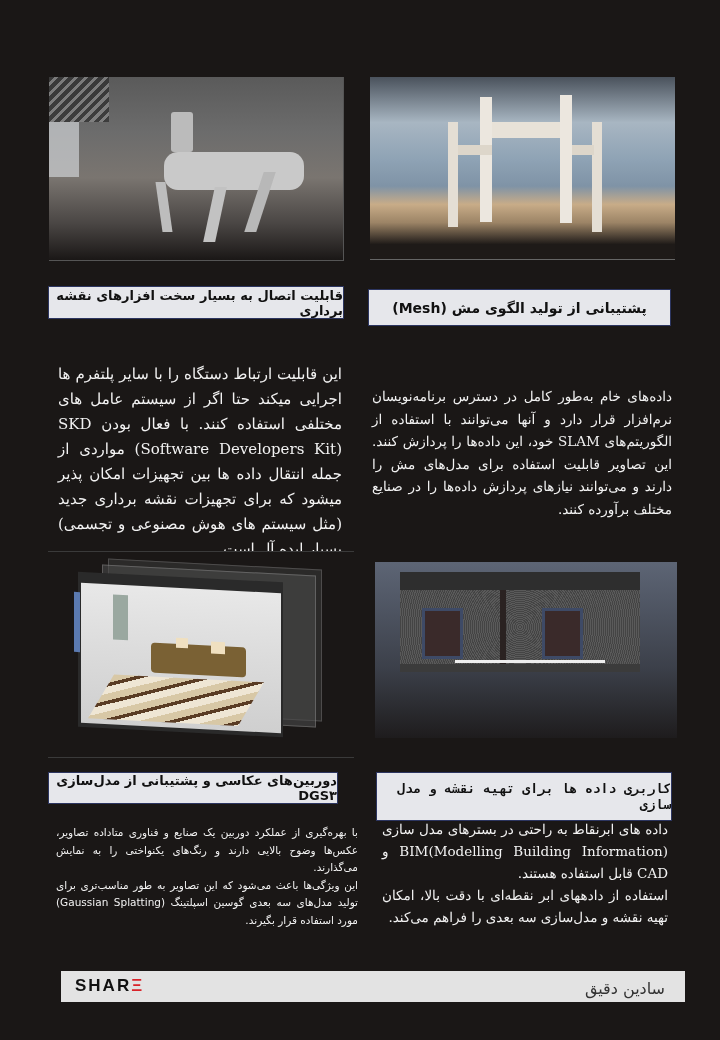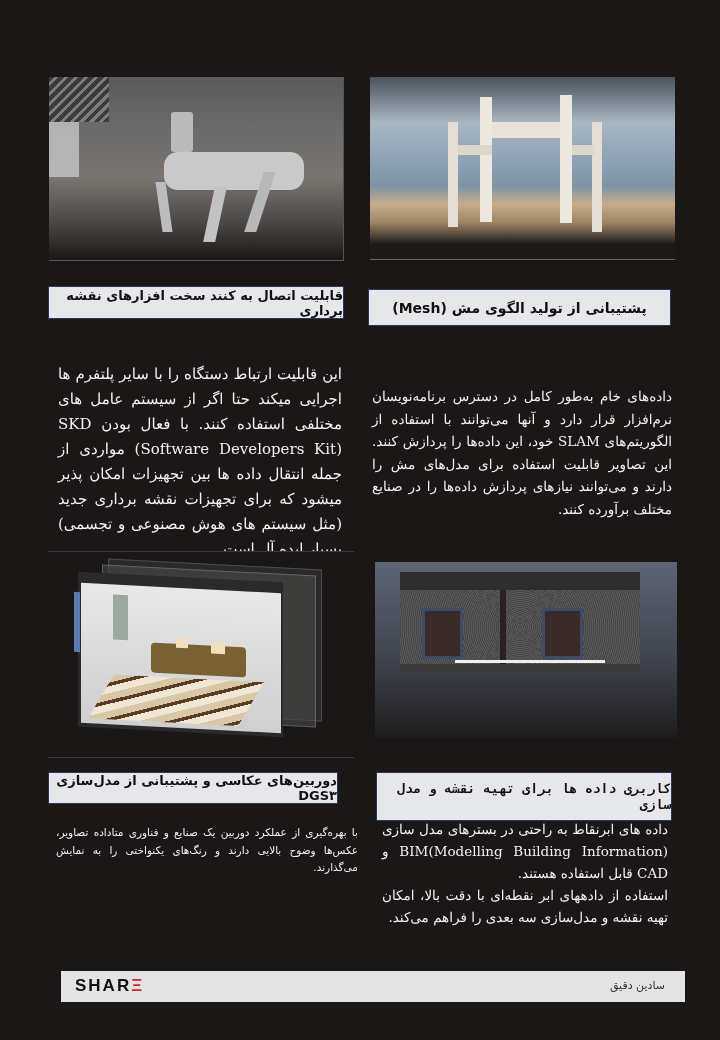--- a/index.html
+++ b/index.html
@@ -3,21 +3,21 @@
 <meta charset="utf-8">
 <style>
   html, body { margin:0; padding:0; }
   body { width:720px; height:1040px; background:#1a1716; position:relative; overflow:hidden; font-family:"DejaVu Sans", sans-serif; }
   .img { position:absolute; overflow:hidden; }
   .hdr { position:absolute; background:#e6e7eb; border:1px solid #2c3560; box-sizing:border-box; color:#111; font-weight:bold; font-size:13px; display:flex; align-items:center; justify-content:center; direction:rtl; }
   .body-text { position:absolute; color:#f2f2f2; direction:rtl; text-align:justify; text-align-last:right; font-family:"DejaVu Serif", serif; }
   .footer { position:absolute; left:61px; top:971px; width:624px; height:31px; background:#e3e3e3; }
   .logo { position:absolute; left:14px; top:5px; font-family:"Liberation Sans", sans-serif; font-weight:bold; font-size:17px; letter-spacing:2px; color:#111; }
   .logo .e { color:#d9232a; }
-  .brand-fa { position:absolute; right:20px; top:8px; font-size:11px; color:#333; direction:rtl; }
+  .brand-fa { position:absolute; right:20px; top:8px; font-size:16px; color:#333; direction:rtl; }
 </style>
 </head>
 <body>
 
 <div class="img" style="left:49px;top:77px;width:294px;height:183px;background:linear-gradient(180deg,#5a5a5a 0%,#6c6c6c 30%,#7a7570 55%,#4a4644 80%,#1a1716 100%);border-right:1px solid #555;border-bottom:1px solid #555;">
   <div style="position:absolute;left:0;top:0;width:60px;height:45px;background:repeating-linear-gradient(135deg,#2a2a2a 0 4px,#888 4px 7px);opacity:.7"></div>
   <div style="position:absolute;left:0;top:45px;width:30px;height:55px;background:#cfd2d4;opacity:.7"></div>
   <div style="position:absolute;left:115px;top:75px;width:140px;height:38px;background:#c9c9c9;border-radius:14px;"></div>
   <div style="position:absolute;left:122px;top:35px;width:22px;height:40px;background:#bbb;border-radius:3px;"></div>
   <div style="position:absolute;left:110px;top:105px;width:10px;height:50px;background:#bdbdbd;transform:skewX(8deg)"></div>
@@ -29,21 +29,21 @@
   <div style="position:absolute;left:115px;top:45px;width:80px;height:16px;background:#e8e2d8;"></div>
   <div style="position:absolute;left:110px;top:20px;width:12px;height:125px;background:#ece7df;"></div>
   <div style="position:absolute;left:190px;top:18px;width:12px;height:128px;background:#ece7df;"></div>
   <div style="position:absolute;left:78px;top:45px;width:10px;height:105px;background:#e4ded4;"></div>
   <div style="position:absolute;left:222px;top:45px;width:10px;height:110px;background:#e4ded4;"></div>
   <div style="position:absolute;left:88px;top:68px;width:34px;height:10px;background:#ddd6ca;"></div>
   <div style="position:absolute;left:202px;top:68px;width:22px;height:10px;background:#ddd6ca;"></div>
 </div>
 
 <div class="hdr" style="left:48px;top:286px;width:296px;height:33px;">
-  <span>قابلیت اتصال به کنند سخت افزارهای نقشه برداری</span>
+  <span>قابلیت اتصال به بسیار سخت افزارهای نقشه برداری</span>
 </div>
 
 <div class="hdr" style="left:368px;top:289px;width:303px;height:37px;font-size:14px;">
   <span>پشتیبانی از تولید الگوی مش (Mesh)</span>
 </div>
 
 <div class="body-text" style="left:58px;top:334px;width:284px;font-size:15px;line-height:25px;margin-top:28px;">
   <span>این قابلیت ارتباط دستگاه را با سایر پلتفرم ها اجرایی میکند حتا اگر از سیستم عامل های مختلفی استفاده کنند. با فعال بودن SKD (Software Developers Kit) مواردی از جمله انتقال داده ها بین تجهیزات امکان پذیر میشود که برای تجهیزات نقشه برداری جدید (مثل سیستم های هوش مصنوعی و تجسمی) بسیار ایده آل است.</span>
 </div>
 
@@ -79,20 +79,21 @@
 <div class="hdr" style="left:48px;top:772px;width:290px;height:32px;">
   <span>دوربین‌های عکاسی و پشتیبانی از مدل‌سازی DGS۳</span>
 </div>
 
 <div class="hdr" style="left:376px;top:772px;width:296px;height:49px;font-family:Liberation Mono, monospace;">
   <span>کاربری داده ها برای تهیه نقشه و مدل سازی</span>
 </div>
 
 <div class="body-text" style="left:56px;top:824px;width:302px;font-size:10.5px;line-height:17.5px;font-family:'DejaVu Sans',sans-serif;">
   <div>با بهره‌گیری از عملکرد دوربین یک صنایع و فناوری متاداده تصاویر، عکس‌ها وضوح بالایی دارند و رنگ‌های یکنواختی را به نمایش می‌گذارند.</div>
+  <div>این ویژگی‌ها باعث می‌شود که این تصاویر به طور مناسب‌تری برای تولید مدل‌های سه بعدی گوسین اسپلتینگ (Gaussian Splatting) مورد استفاده قرار بگیرند.</div>
 </div>
 
 <div class="body-text" style="left:382px;top:818px;width:286px;font-size:13.5px;line-height:22px;">
   <div>داده های ابرنقاط به راحتی در بسترهای مدل سازی BIM(Modelling Building Information) و CAD قابل استفاده هستند.</div>
   <div>استفاده از دادههای ابر نقطه‌ای با دقت بالا، امکان تهیه نقشه و مدل‌سازی سه بعدی را فراهم می‌کند.</div>
 </div>
 
 <div class="footer">
   <div class="logo">
     <span>SHAR</span><span class="e">Ξ</span>

